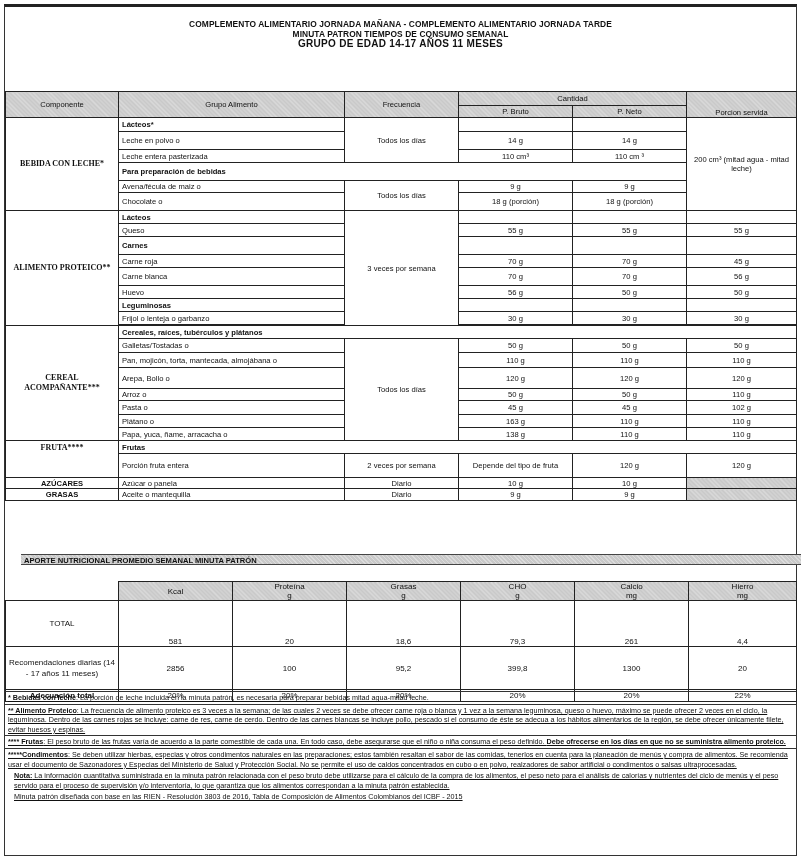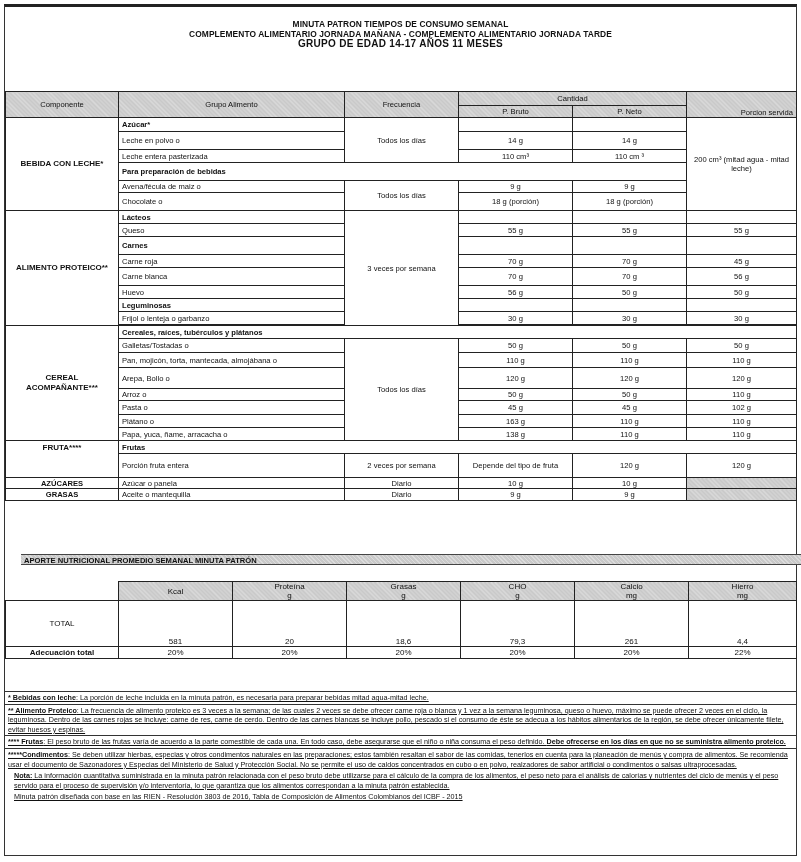--- a/index.html
+++ b/index.html
@@ -10,69 +10,69 @@
   .title-block { position:absolute; left:0; top:12px; width:100%; text-align:center;
                  font-size:8.4px; font-weight:bold; line-height:10px; letter-spacing:0.1px; }
   .title-block .t3 { font-size:10px; letter-spacing:0.3px; }
   table { border-collapse:collapse; table-layout:fixed; position:absolute; }
   td { border:1px solid #222; font-size:7.6px; padding:0 3px; overflow:hidden;
        white-space:nowrap; box-sizing:border-box; }
   .shade { background:#c9c9c9;
            background-image: repeating-linear-gradient(45deg, rgba(255,255,255,0.35) 0 1px, transparent 1px 3px); }
   .c { text-align:center; }
   .b { font-weight:bold; }
-  .comp { text-align:center; font-weight:bold; font-size:8px; white-space:normal; line-height:10px; }
+  .comp { text-align:center; font-weight:bold; font-size:8px; white-space:normal; line-height:10px;font-family:Liberation Serif, serif; }
   .wrap { white-space:normal; line-height:9px; }
   #main { left:0; top:84px; width:791px; }
   #aporte-bar { position:absolute; left:16px; top:547px; width:791px; height:11px;
                 font-size:7.6px; font-weight:bold; padding-left:3px; box-sizing:border-box;
                 line-height:11px; border-top:1px solid #444; border-bottom:1px solid #444; }
   #nutri { left:0; top:574px; width:791px; }
   #nutri td { font-size:8px; }
   .notes { position:absolute; left:0; top:684px; width:791px; font-size:7.2px;
            line-height:9.6px;text-decoration:underline; }
   .notes p { margin:0; padding:1px 3px; border-top:1px solid #333; }
   .notes p.nob { border-top:none;margin-left:6px; }
 </style>
 </head>
 <body>
 
 <div class="page">
 
   <div class="title-block">
+    <div>COMPLEMENTO ALIMENTARIO JORNADA MAÑANA - COMPLEMENTO ALIMENTARIO JORNADA TARDE</div>
     <div>MINUTA PATRON TIEMPOS DE CONSUMO SEMANAL</div>
-    <div>COMPLEMENTO ALIMENTARIO JORNADA MAÑANA - COMPLEMENTO ALIMENTARIO JORNADA TARDE</div>
     <div class="t3">GRUPO DE EDAD 14-17 AÑOS 11 MESES</div>
   </div>
 
   <table id="main">
     <colgroup>
       <col style="width:113px">
         <col style="width:226px">
         <col style="width:114px">
       <col style="width:114px">
         <col style="width:114px">
         <col style="width:110px">
     </colgroup>
     <tbody>
         <tr style="height:14px">
       <td class="shade c" rowspan="2">Componente</td>
       <td class="shade c" rowspan="2">Grupo Alimento</td>
       <td class="shade c" rowspan="2">Frecuencia</td>
       <td class="shade c" colspan="2">Cantidad</td>
-      <td class="shade" rowspan="2" style="vertical-align:bottom;text-align:right">Porcion servida</td>
+      <td class="shade" rowspan="2" style="vertical-align:bottom;text-align:center">Porcion servida</td>
     </tr>
     <tr style="height:12px">
       <td class="shade c">P. Bruto</td>
       <td class="shade c">P. Neto</td>
     </tr>
 
     <tr style="height:14px">
       <td class="comp" rowspan="6">BEBIDA CON LECHE*</td>
-      <td class="b">Azúcar*</td>
+      <td class="b">Lácteos*</td>
       <td class="c" rowspan="3">Todos los días</td>
       <td></td>
           <td></td>
       <td class="c wrap" rowspan="6">200 cm³ (mitad agua - mitad leche)</td>
     </tr>
     <tr style="height:18px">
       <td>Leche en polvo o</td>
       <td class="c">14 g</td>
       <td class="c">14 g</td>
     </tr>
@@ -257,20 +257,29 @@
     </tr>
     <tr style="height:46px">
       <td class="c">TOTAL</td>
       <td class="c" style="vertical-align:bottom">581</td>
       <td class="c" style="vertical-align:bottom">20</td>
       <td class="c" style="vertical-align:bottom">18,6</td>
       <td class="c" style="vertical-align:bottom">79,3</td>
       <td class="c" style="vertical-align:bottom">261</td>
       <td class="c" style="vertical-align:bottom">4,4</td>
     </tr>
+    <tr style="height:43px">
+      <td class="c wrap" style="line-height:11px">Recomendaciones diarias (14 - 17 años 11 meses)</td>
+      <td class="c">2856</td>
+      <td class="c">100</td>
+      <td class="c">95,2</td>
+      <td class="c">399,8</td>
+      <td class="c">1300</td>
+      <td class="c">20</td>
+    </tr>
     <tr style="height:12px">
       <td class="c b">Adecuación total</td>
       <td class="c">20%</td>
       <td class="c">20%</td>
       <td class="c">20%</td>
       <td class="c">20%</td>
       <td class="c">20%</td>
       <td class="c">22%</td>
     </tr>
   </tbody>

